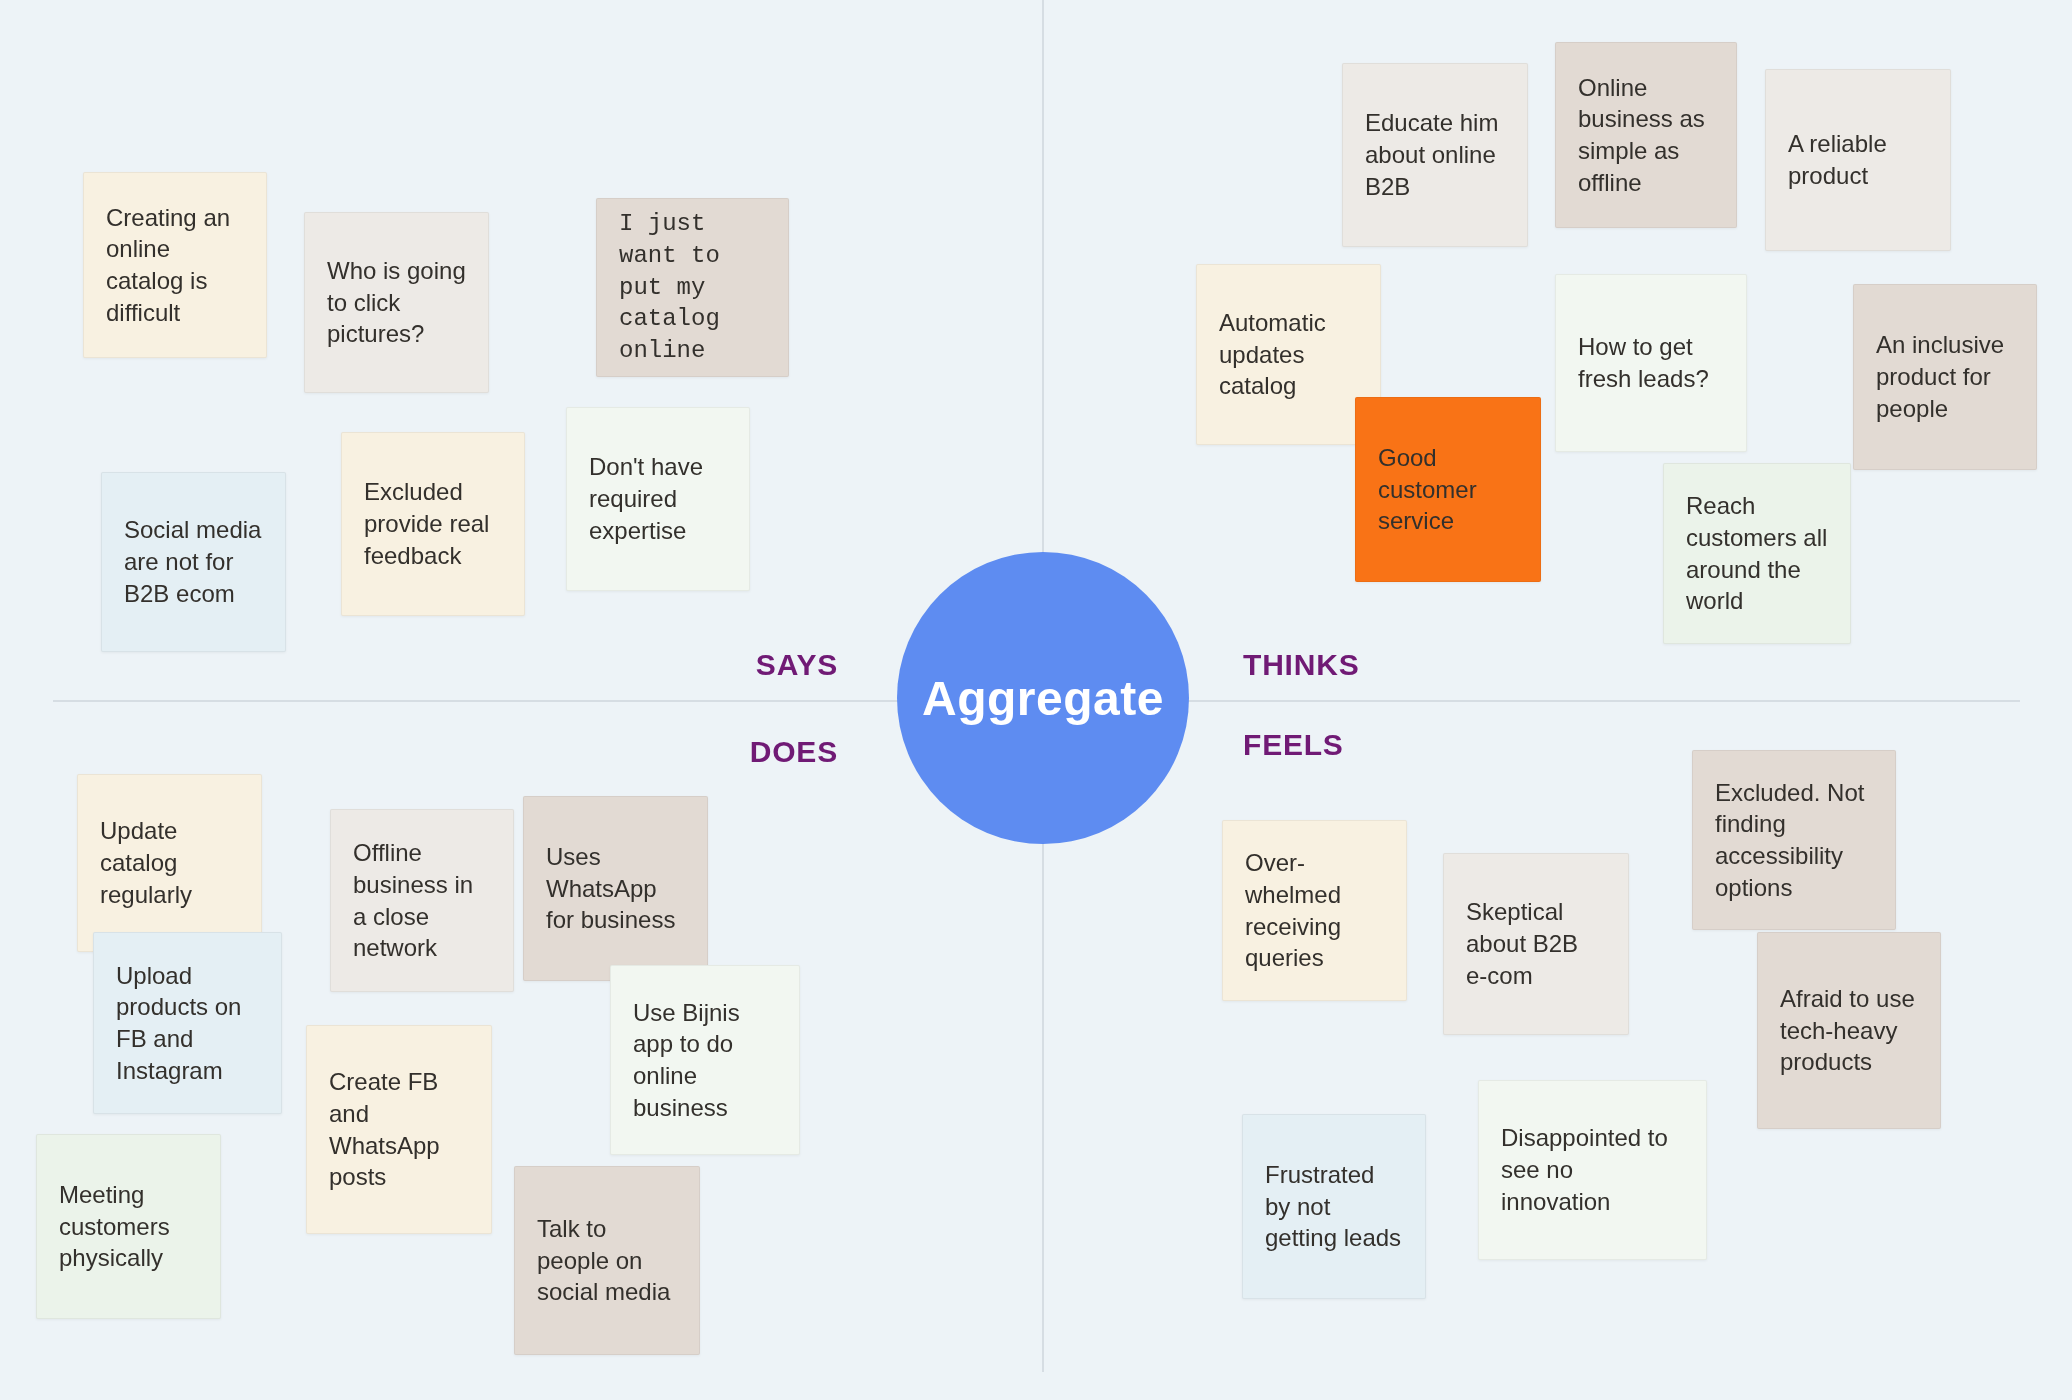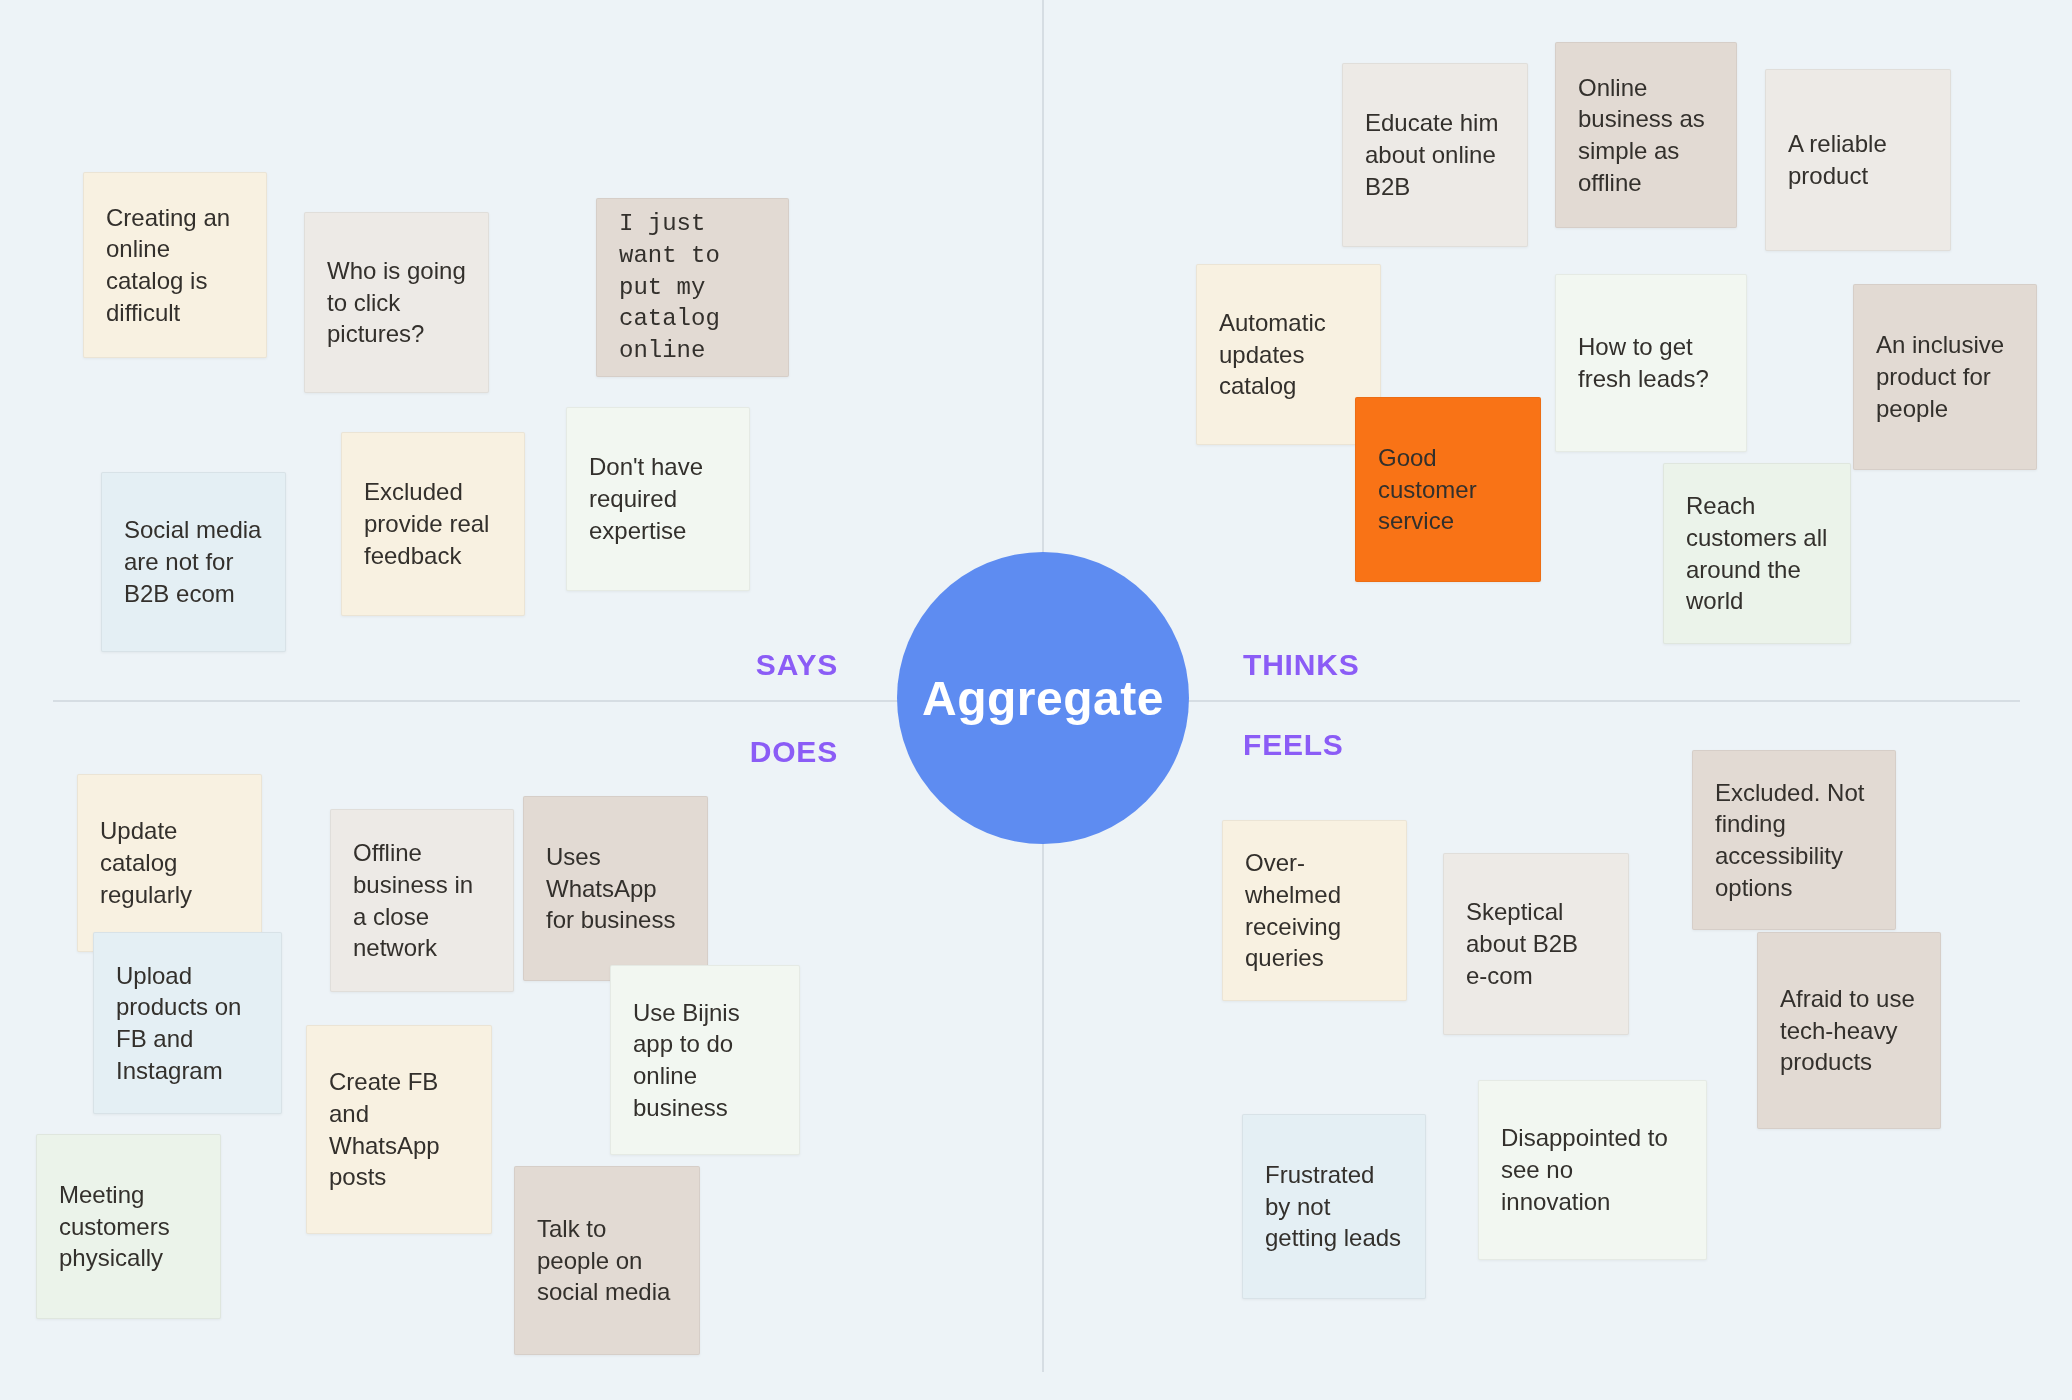--- a/index.html
+++ b/index.html
@@ -33,21 +33,21 @@
     left: 1042px;
     top: 0px;
     width: 2px;
     height: 1372px;
   }
   .quadrant-label {
     position: absolute;
     font-size: 30px;
     font-weight: 700;
     letter-spacing: 0.8px;
-    color: #8b5cf6;
+    color: #701a75;
     width: 220px;
   }
   .q-right { text-align: right; }
   .q-left  { text-align: left; }
   .center-circle {
     position: absolute;
     left: 897px;
     top: 552px;
     width: 292px;
     height: 292px;

